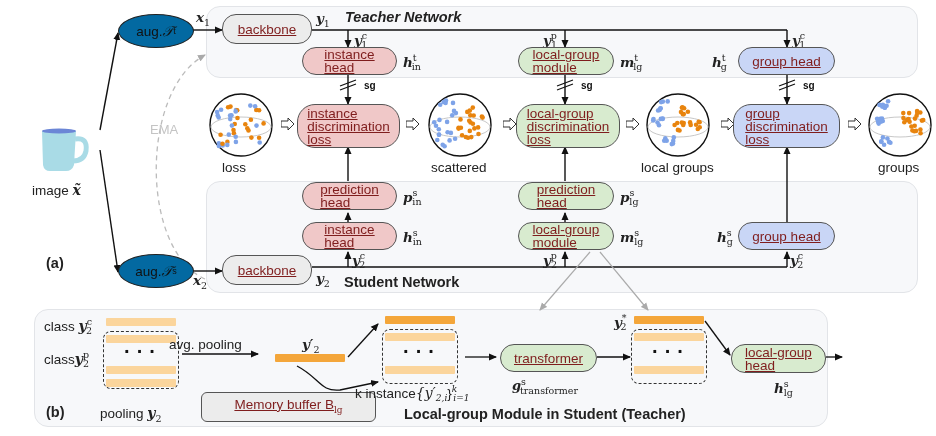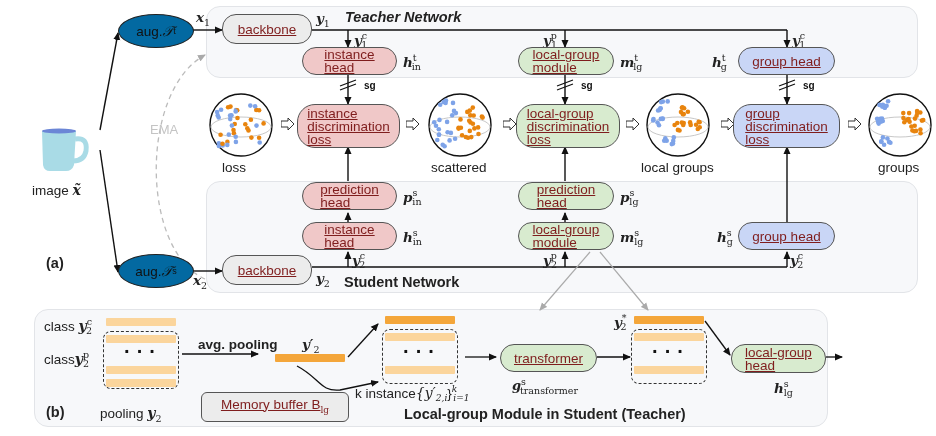--- a/index.html
+++ b/index.html
@@ -378,28 +378,28 @@
 <div class="lbl" style="left:44px;top:316px;"><span>class</span> <span class="math"><span>y</span><sup>c</sup><sub style="margin-left:-6px;">2</sub></span></div>
 <div class="lbl" style="left:44px;top:349px;"><span>class</span><span class="math"><span>y</span><sup>p</sup><sub style="margin-left:-6px;">2</sub></span></div>
 
 <div class="token tok-light" style="left:106px;top:318px;width:70px;"></div>
 <div class="dashed" style="left:103px;top:331px;width:76px;height:58px;"></div>
 <div class="token tok-light" style="left:106px;top:335px;width:70px;"></div>
 <div class="dots" style="left:124px;top:346px;">···</div>
 <div class="token tok-light" style="left:106px;top:366px;width:70px;"></div>
 <div class="token tok-light" style="left:106px;top:379px;width:70px;"></div>
 
-<div class="lbl" style="left:198px;top:337px;font-weight:bold;">avg. pooling</div>
+<div class="lbl" style="left:169px;top:337px;">avg. pooling</div>
 <div class="lbl" style="left:100px;top:405px;"><span>pooling</span> <span class="math"><span>y</span><sub>2</sub></span></div>
 <div class="lbl bold" style="left:46px;top:404px;">(b)</div>
 
 <div class="lbl math" style="left:302px;top:336px;"><span>y′</span><sub>2</sub></div>
 <div class="token tok-dark" style="left:275px;top:354px;width:70px;"></div>
 
-<div class="box gray" style="left:201px;top:392px;width:148px;height:30px;border-radius:6px;">
+<div class="box gray" style="left:201px;top:392px;width:175px;height:30px;border-radius:6px;">
   <span><span>Memory buffer B</span><sub style="font-size:9px;font-family:'DejaVu Serif',serif;">lg</sub></span>
 </div>
 
 <div class="token tok-dark" style="left:385px;top:316px;width:70px;"></div>
 <div class="dashed" style="left:382px;top:329px;width:76px;height:55px;"></div>
 <div class="token tok-light" style="left:385px;top:333px;width:70px;"></div>
 <div class="dots" style="left:403px;top:346px;">···</div>
 <div class="token tok-light" style="left:385px;top:366px;width:70px;"></div>
 
 <div class="lbl" style="left:355px;top:384px;">

